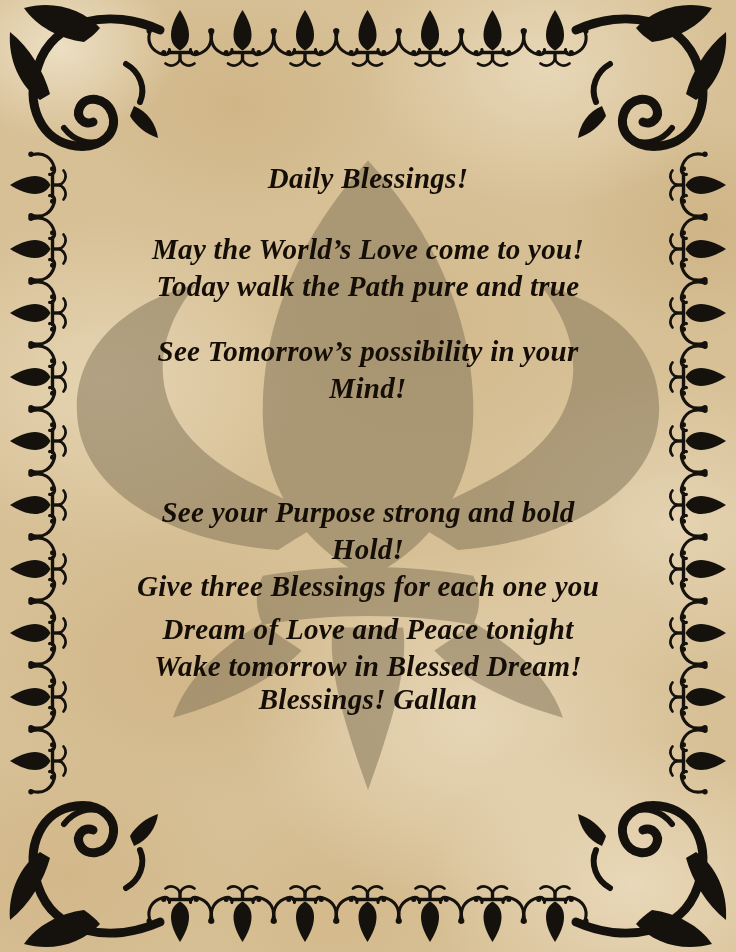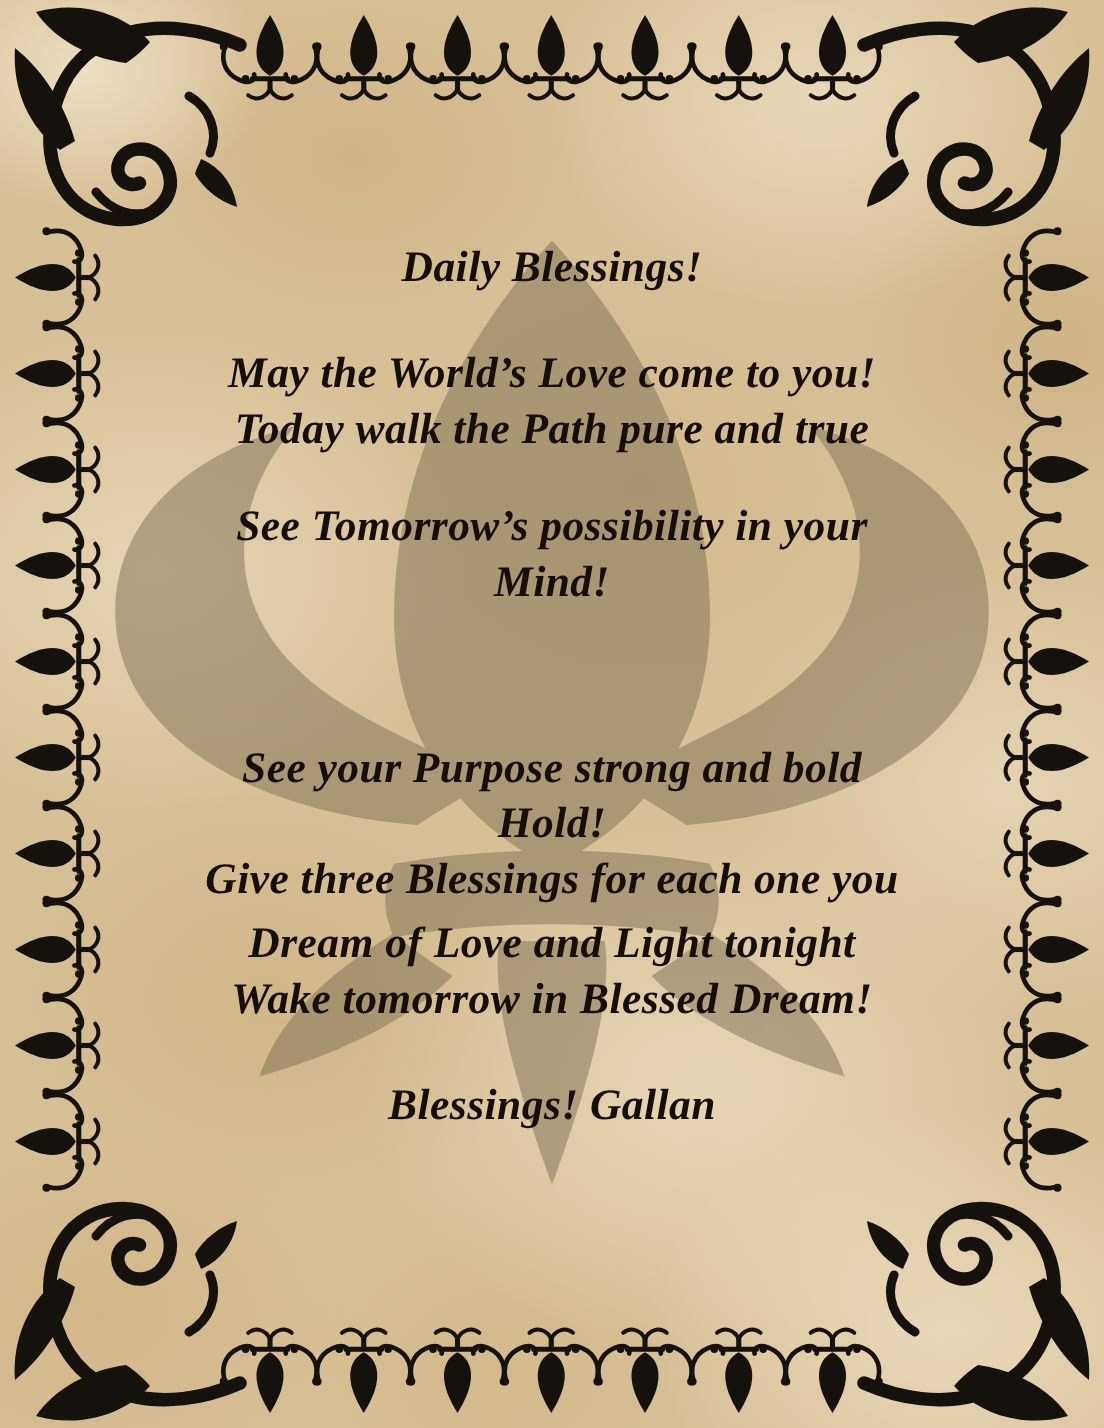--- a/index.html
+++ b/index.html
@@ -28,21 +28,21 @@
     text-align:center;
     font:italic 700 29px/37px "Liberation Serif","DejaVu Serif",serif;
     letter-spacing:.3px;
     color:#150e07;
   }
   .title{top:160px;}
   .s1{top:231px;}
   .s2{top:333px;}
   .s3{top:456px;margin-top:38px;}
   .s4{top:611px;}
-  .sig{top:719px;}
+  .sig{top:681px;}
 </style>
 </head>
 <body>
 
 <div class="page">
 
   <svg class="decor" width="736" height="952" viewBox="0 0 736 952" xmlns="http://www.w3.org/2000/svg">
     <defs>
 
       <g id="m" fill="#15110d" stroke="none">
@@ -144,19 +144,19 @@
     <div>Mind!</div>
   </div>
 
   <div class="txt s3">
     <div>See your Purpose strong and bold</div>
     <div>Hold!</div>
     <div>Give three Blessings for each one you</div>
   </div>
 
   <div class="txt s4">
-    <div>Dream of Love and Light tonight</div>
+    <div>Dream of Love and Peace tonight</div>
     <div>Wake tomorrow in Blessed Dream!</div>
   </div>
 
   <div class="txt sig">Blessings! Gallan</div>
 
 </div>
 
 </body></html>

